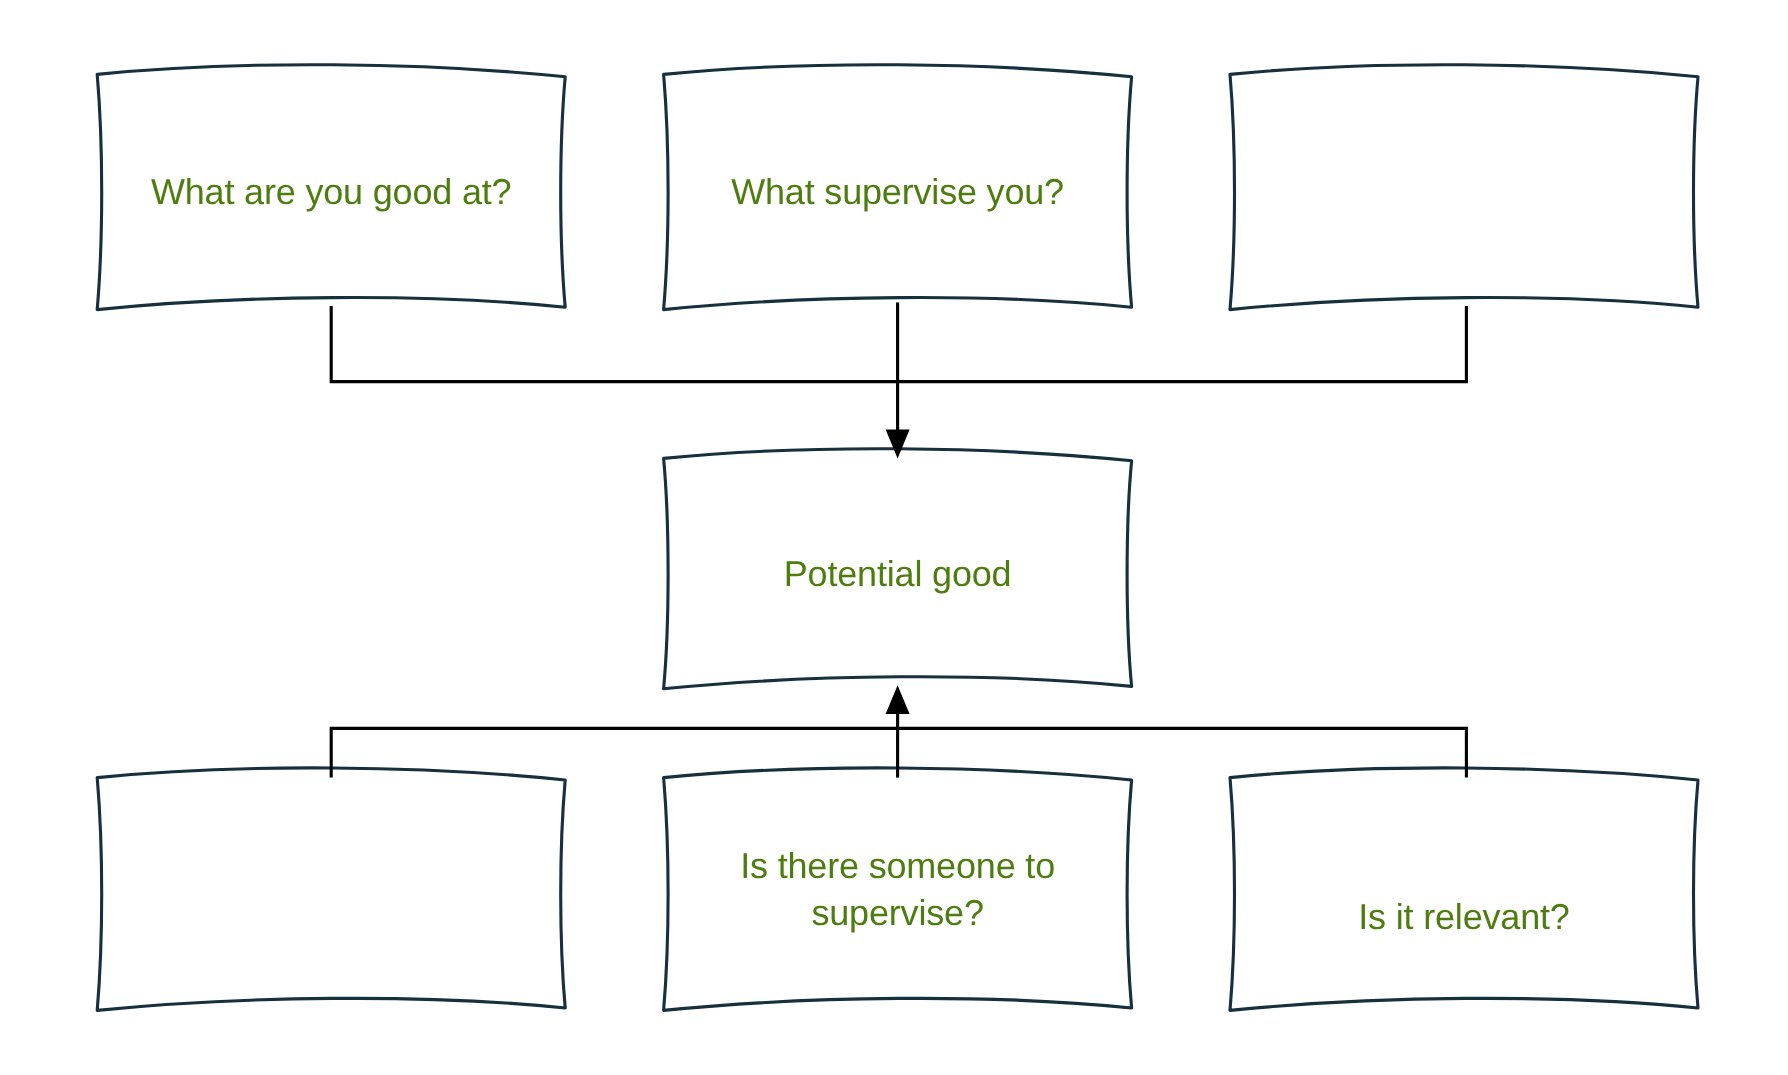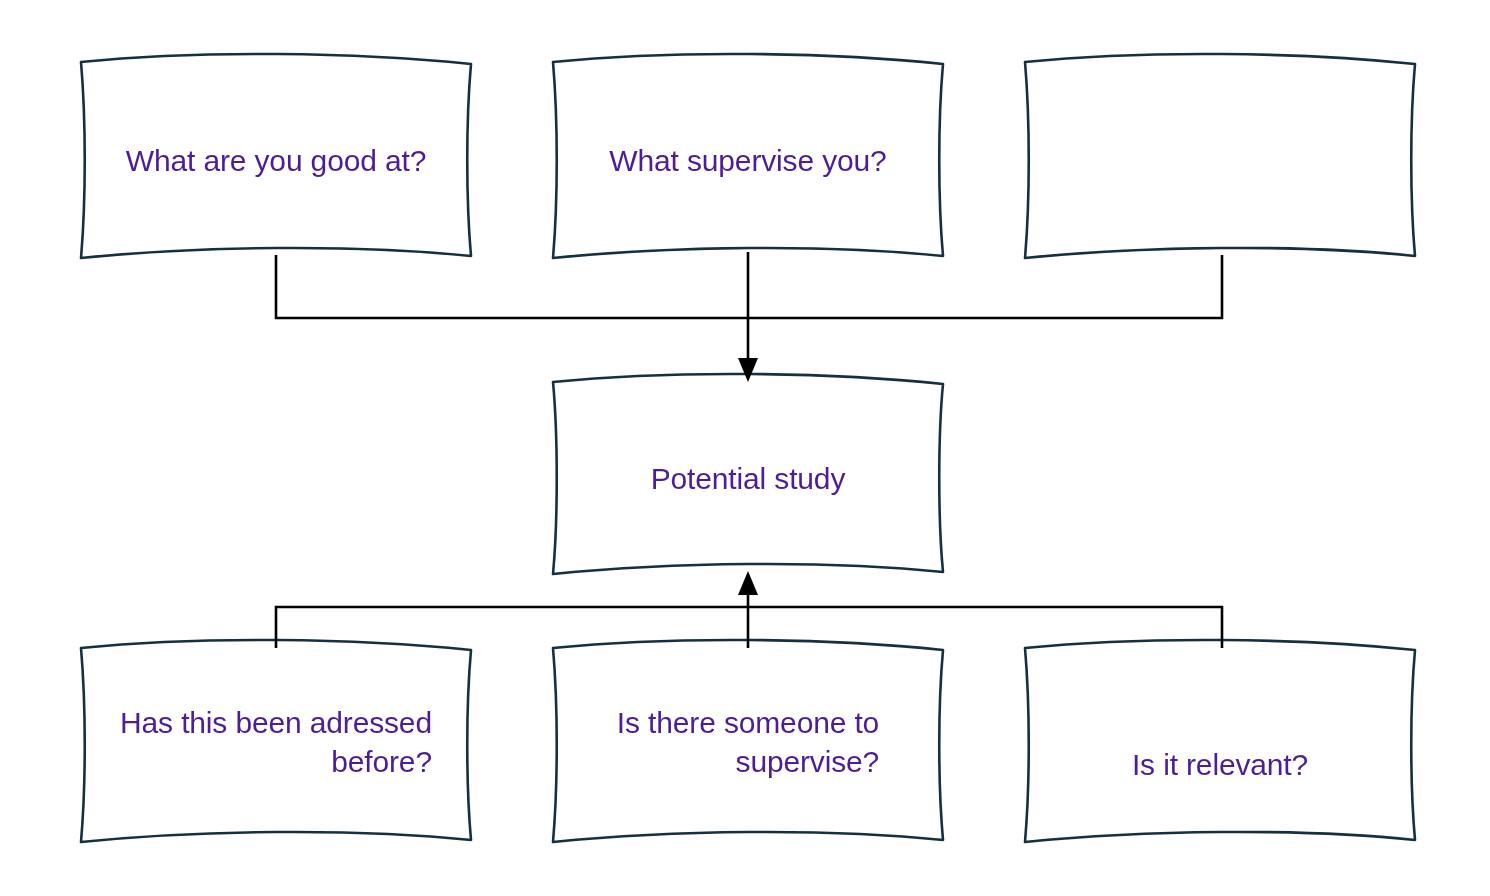--- a/index.html
+++ b/index.html
@@ -44,22 +44,22 @@
   .arrow-head {
     fill: #000000;
     stroke: none;
   }
   
   .node-label {
     position: absolute;
     display: flex;
     align-items: center;
     justify-content: center;
-    text-align: right;
-    color: #4c1d95;
+    text-align: center;
+    color: #4d7c0f;
     font-family: "Liberation Sans", sans-serif;
     font-size: 30px;
     line-height: 1.30;
     letter-spacing: -0.15px;
     white-space: pre-line;
     pointer-events: none;
   }
 </style>
 </head>
 <body>
@@ -120,23 +120,21 @@
     <path class="connector-line" d="M 748,648 L 748,585"></path>
     <polygon class="arrow-head" points="748,571 738,595 758,595"></polygon>
 
   </svg>
 
   <div class="node-label" style="left:95px; top:68px; width:362px; height:184px;">What are you good at?</div>
 
   <div class="node-label" style="left:567px; top:68px; width:362px; height:184px;">What supervise you?</div>
 
 
-  <div class="node-label" style="left:567px; top:388px; width:362px; height:180px;">Potential study</div>
+  <div class="node-label" style="left:567px; top:388px; width:362px; height:180px;">Potential good</div>
 
-  <div class="node-label" style="left:92px; top:650px; width:368px; height:184px;">Has this been adressed
-before?</div>
 
   <div class="node-label" style="left:564px; top:650px; width:368px; height:184px;">Is there someone to
 supervise?</div>
 
   <div class="node-label" style="left:1039px; top:672px; width:362px; height:184px;">Is it relevant?</div>
 
 </div>
 
 </body></html>

